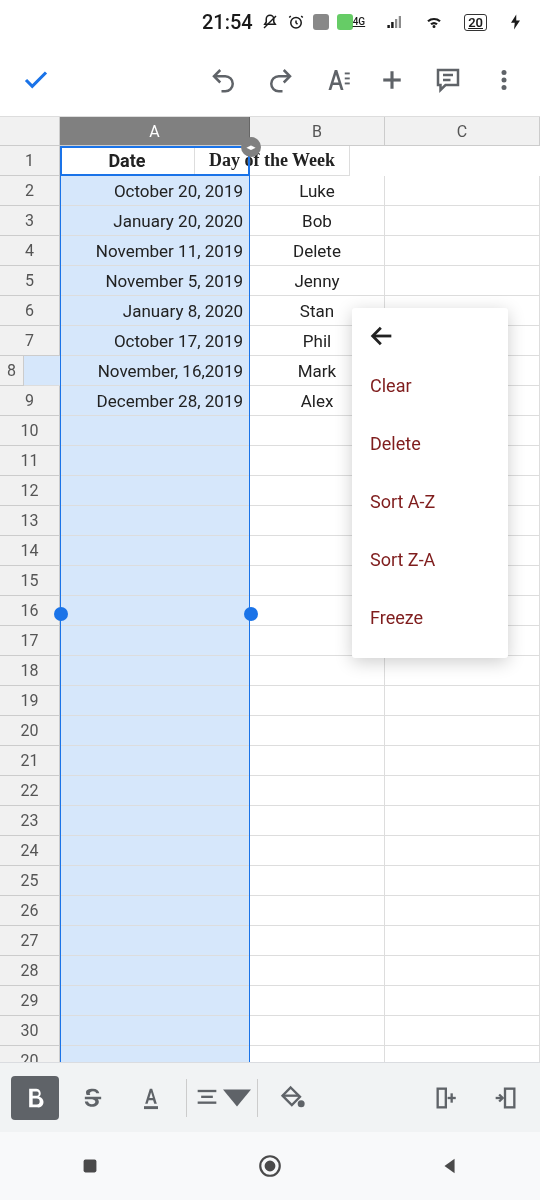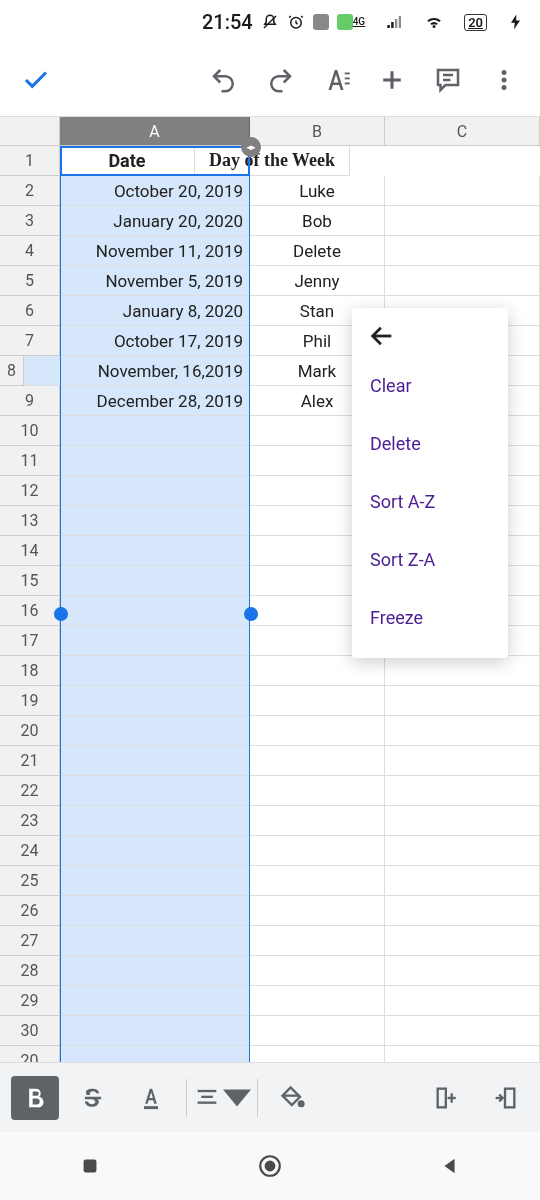--- a/index.html
+++ b/index.html
@@ -30,21 +30,21 @@
   .cell.selcol { background: #d6e7fb; border-right: 1px solid #b9d4f5; }
   .row:first-child .cell.selcol { background: #d6e7fb; }
   .sel-outline { position: absolute; left: 60px; top: 0; width: 190px; height: 30px; border: 2px solid #1a73e8; pointer-events: none; }
   .col-outline { position: absolute; left: 60px; top: 29px; width: 190px; height: 918px; border: 1px solid #1a73e8; pointer-events: none; }
   .sel-handle { position: absolute; width: 14px; height: 14px; border-radius: 50%; background: #1a73e8; pointer-events: none; }
   .sel-handle.tl { left: 54px; top: 490px; }
   .sel-handle.br { left: 244px; top: 490px; }
   .col-knob { position: absolute; left: 241px; top: 20px; width: 20px; height: 20px; background: #808080; border-radius: 50%; display:flex; align-items:center; justify-content:center; color:#fff; font-size:9px; pointer-events:none; z-index: 5;}
   .context-menu { position: absolute; top: 191px; left: 352px; width: 156px; background: #fff; border-radius: 3px; box-shadow: 0 4px 18px rgba(0,0,0,0.20); padding: 8px 0 12px; z-index: 10; }
   .ctx-back { height: 40px; display: flex; align-items: center; padding: 0 16px; }
-  .ctx-item { height: 58px; display: flex; align-items: center; padding: 0 18px; font-size: 18px; color: #4c1d95; }
+  .ctx-item { height: 58px; display: flex; align-items: center; padding: 0 18px; font-size: 18px; color: #7f1d1d; }
   .bottom-toolbar { height: 70px; background: #f1f3f4; border-top: 1px solid #dadce0; display: flex; align-items: center; padding: 0 6px; }
   .bt-btn { width: 58px; height: 58px; display: flex; align-items: center; justify-content: center; color: #5f6368; }
   .bt-btn svg { width: 28px; height: 28px; }
   .bt-btn.active { background: #5f6368; color: #fff; border-radius: 4px; width: 48px; height: 44px; margin: 0 5px;}
   .bt-divider { width: 1px; height: 38px; background: #ccc; margin: 0 6px; }
   .bt-spacer { flex: 1; }
   .nav-bar { height: 68px; background: #f8f9fa; display: flex; align-items: center; justify-content: space-around; }
   .nav-btn { width: 60px; height: 60px; display: flex; align-items: center; justify-content: center; color: #4a4a4a; }
 </style>
 </head>

